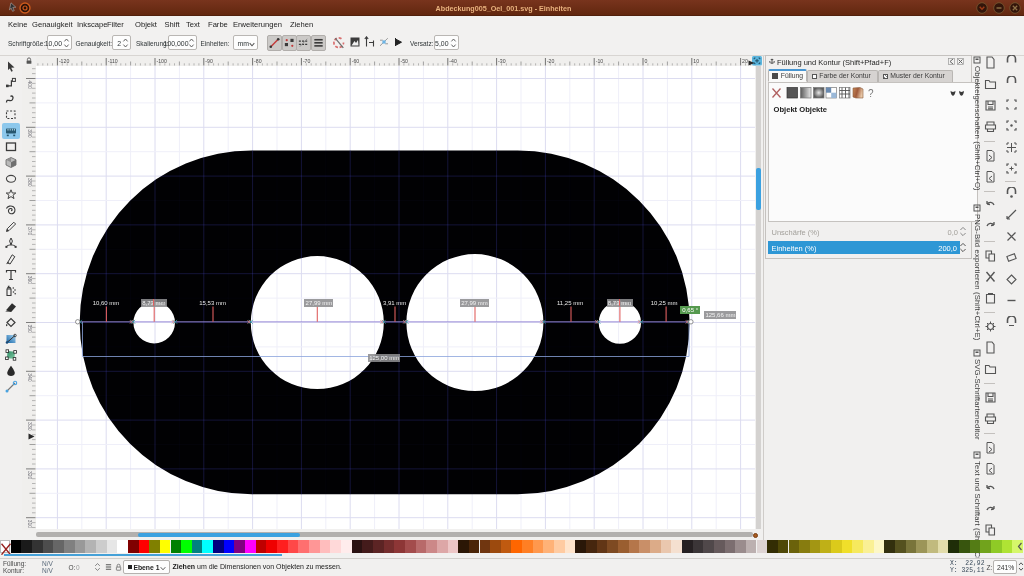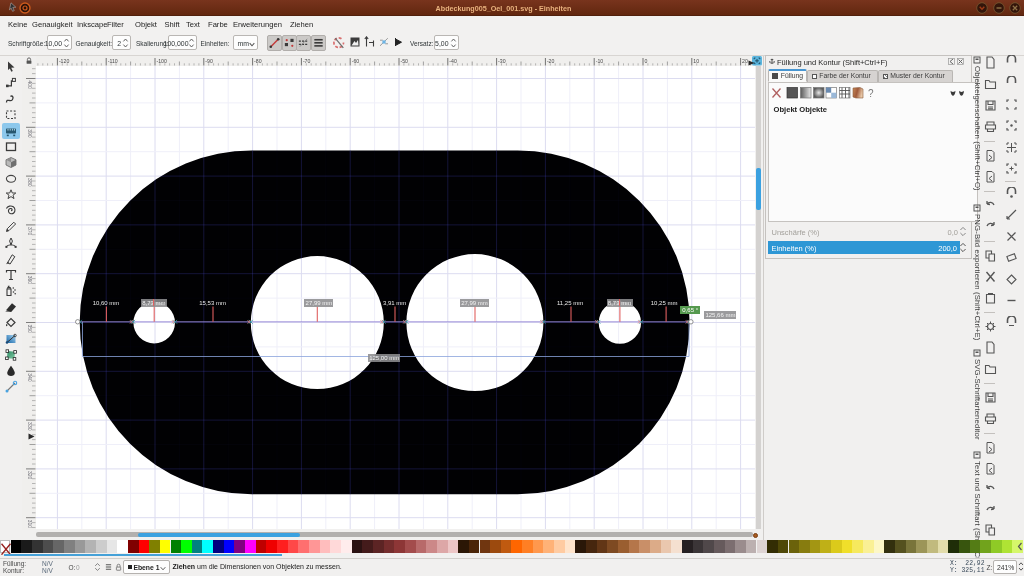--- a/index.html
+++ b/index.html
@@ -690,21 +690,21 @@
     <path d="M2.2,3.2 L2.2,2 L3.4,2 M6.6,2 L7.8,2 L7.8,3.2 M7.8,6.4 L7.8,7.6 L6.6,7.6 M3.4,7.6 L2.2,7.6 L2.2,6.4 M3.2,4.8 L6.8,4.8 M5,3 L5,6.6" fill="none" stroke="#1e4e66" stroke-width="1"></path>
   </svg>
 <svg class="abs" style="left:748px;top:60px" width="7" height="6" viewBox="0 0 7 6">
     <path d="M0.5,0.5 L6.5,3 L0.5,5.5 Z" fill="#2a2a2a"></path>
   </svg>
 <div class="abs dock"></div>
 <div class="abs" style="left:764.5px;top:54.5px;width:207.5px;height:204px;border:1px solid #c5c2bf;background:#f1f0ef"></div>
 <svg class="abs" style="left:769px;top:58px" width="6" height="7" viewBox="0 0 7 8">
     <path d="M3.5,0.8 L3.5,6 M1,3.4 L1,5 C1,6.4 6,6.4 6,5 L6,3.4 M2,1.8 L5,1.8" fill="none" stroke="#444" stroke-width="1.1"></path>
   </svg>
-<span class="abs panel-title" style="left:777px;top:57.5px">Füllung und Kontur (Shift+Ctrl+F)</span>
+<span class="abs panel-title" style="left:777px;top:57.5px">Füllung und Kontur (Shift+Pfad+F)</span>
 <svg class="abs" style="left:948px;top:58px" width="7" height="7" viewBox="0 0 7 7">
     <path d="M5,1 L2,3.5 L5,6" fill="none" stroke="#666" stroke-width="1"></path>
     <rect x="0.5" y="0.5" width="6" height="6" fill="none" stroke="#999" stroke-width="0.7"></rect>
   </svg>
 <svg class="abs" style="left:956.5px;top:58px" width="7" height="7" viewBox="0 0 7 7">
     <path d="M1.5,1.5 L5.5,5.5 M5.5,1.5 L1.5,5.5" stroke="#666" stroke-width="1"></path>
     <rect x="0.5" y="0.5" width="6" height="6" fill="none" stroke="#999" stroke-width="0.7"></rect>
   </svg>
 <div class="abs tab" style="left:767.8px;top:68.8px;width:39px;background:#fafaf9;border-top:2px solid #4796d2;border-bottom:1px solid #fafaf9;z-index:3;height:13px"><span class="ticon" style="background:#4a4a4a"></span><span style="position:relative;top:-1.5px">Füllung</span></div>
 <div class="abs tab" style="left:807.3px;top:69.5px;width:70.5px;background:#d6d3d1"><span class="ticon" style="background:#fdfdfd;border:1px solid #555;width:5px;height:5px"></span><span style="position:relative;top:-1.5px">Farbe der Kontur</span></div>

